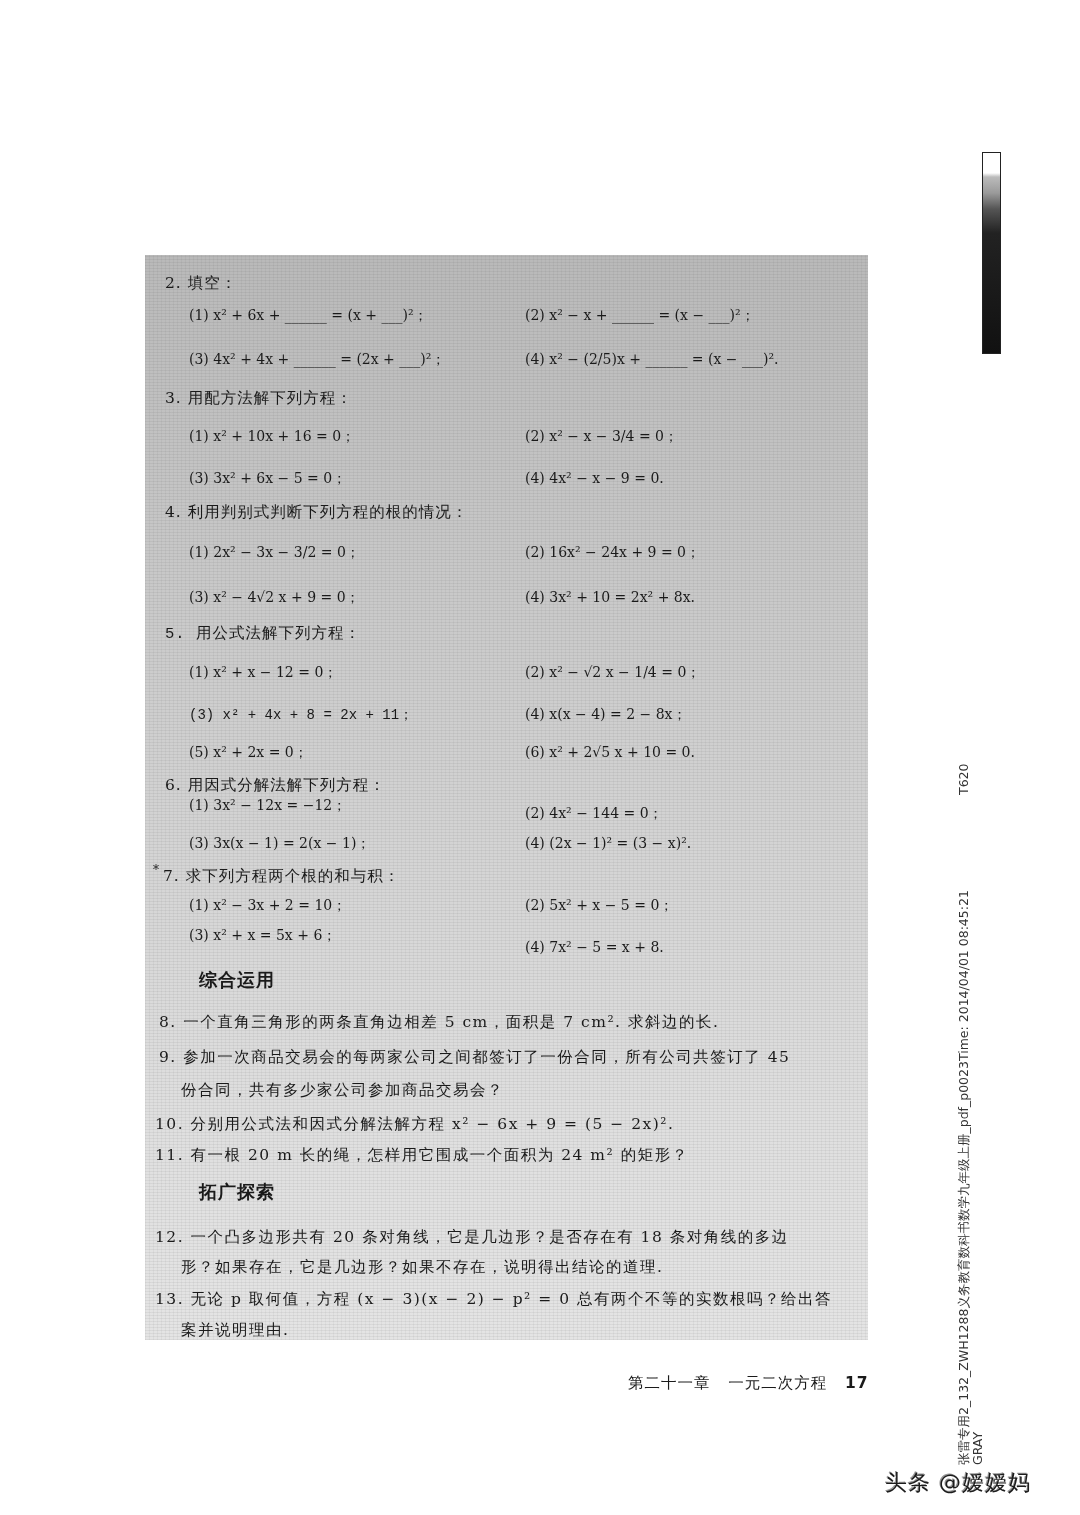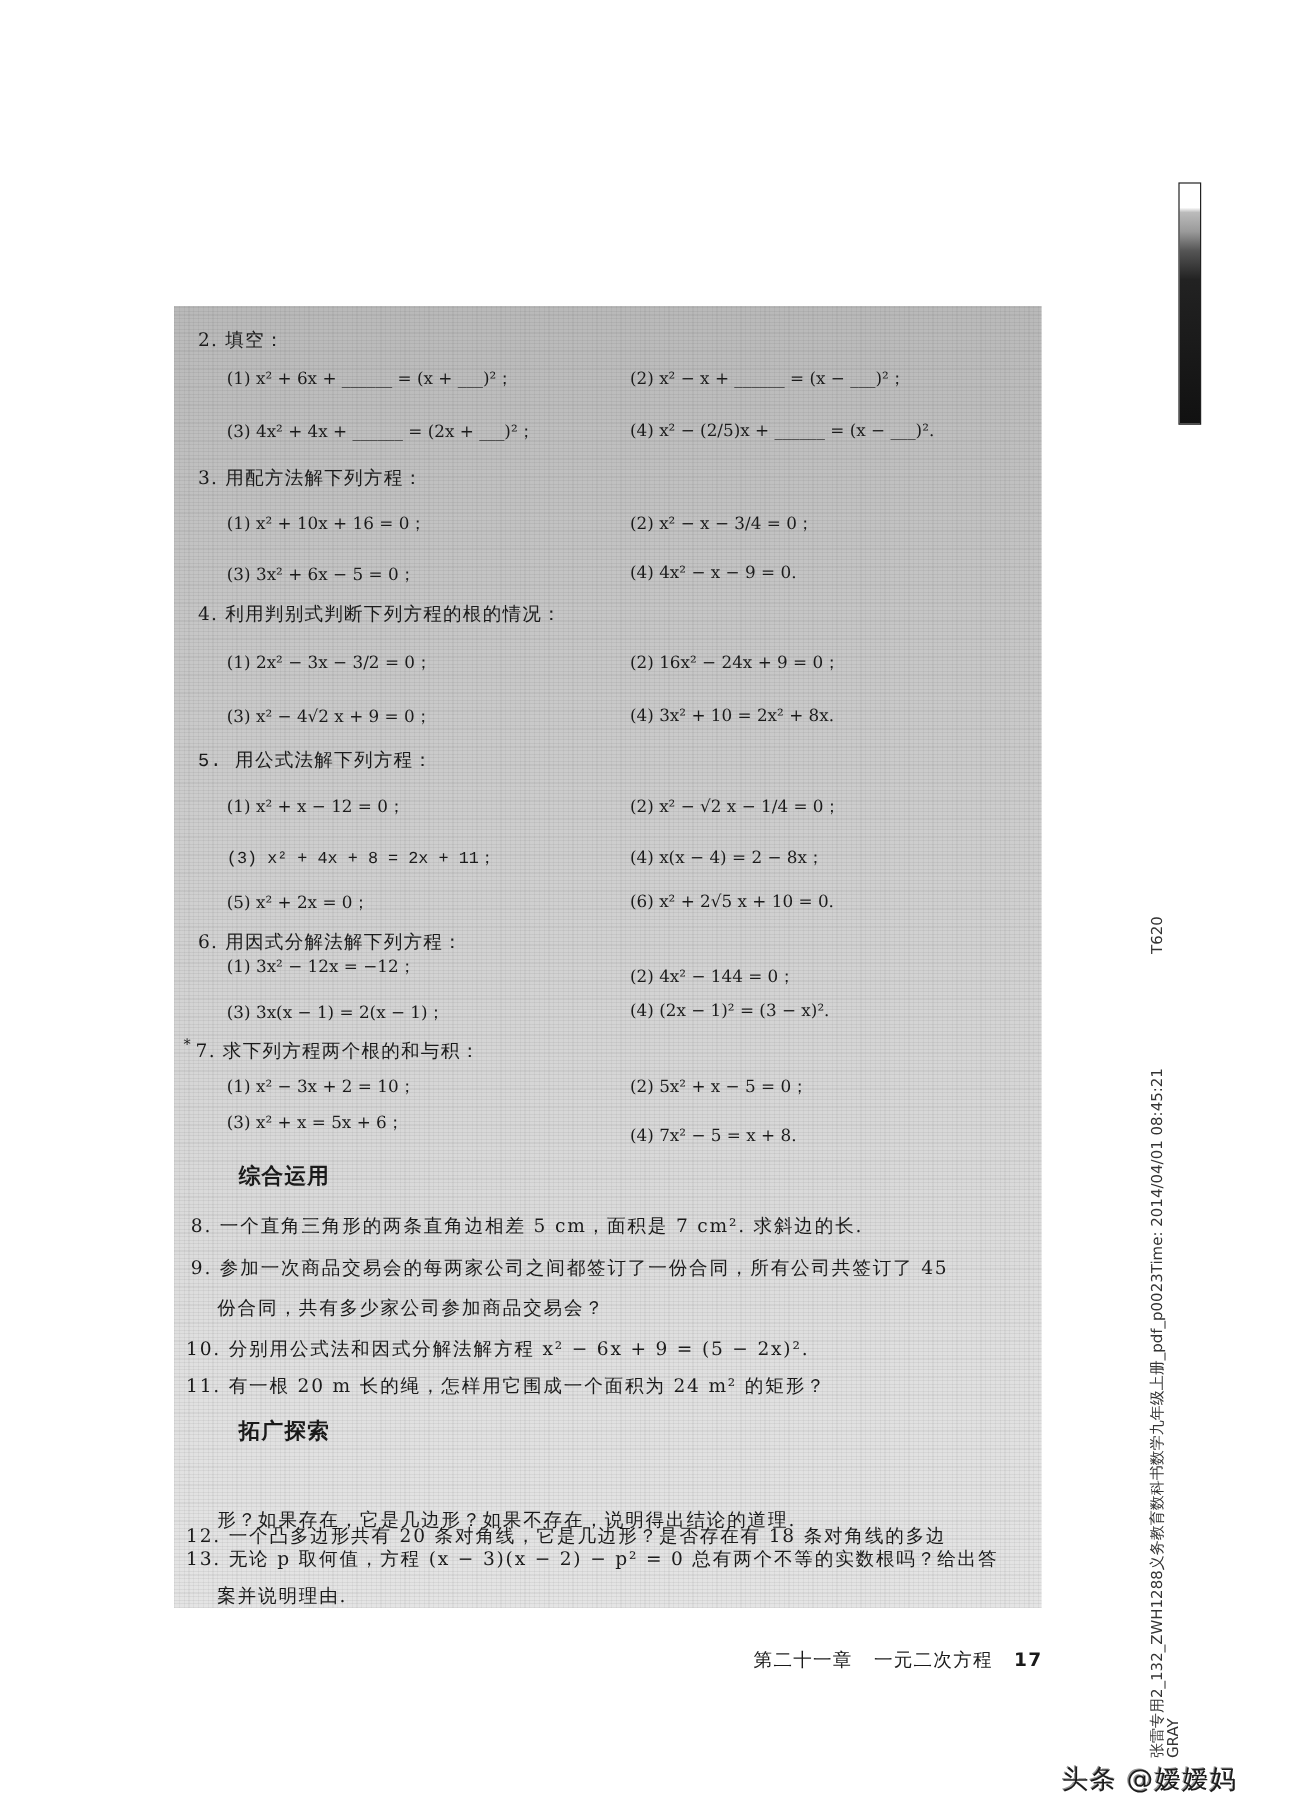--- a/index.html
+++ b/index.html
@@ -95,21 +95,21 @@
   <div class="item" style="left:380px;top:672px;margin-top:12px;">(4)  7x² − 5 = x + 8.</div>
 
   <div class="section-head" style="left:10px;top:713px;">综合运用</div>
   <div class="para" style="left:14px;top:750px;">8. 一个直角三角形的两条直角边相差 5 cm，面积是 7 cm². 求斜边的长.</div>
   <div class="para" style="left:14px;top:785px;">9. 参加一次商品交易会的每两家公司之间都签订了一份合同，所有公司共签订了 45</div>
   <div class="para" style="left:36px;top:818px;">份合同，共有多少家公司参加商品交易会？</div>
   <div class="para" style="left:10px;top:852px;">10. 分别用公式法和因式分解法解方程 x² − 6x + 9 = (5 − 2x)².</div>
   <div class="para" style="left:10px;top:883px;">11. 有一根 20 m 长的绳，怎样用它围成一个面积为 24 m² 的矩形？</div>
 
   <div class="section-head" style="left:10px;top:925px;">拓广探索</div>
-  <div class="para" style="left:10px;top:1008px;">12. 一个凸多边形共有 20 条对角线，它是几边形？是否存在有 18 条对角线的多边</div>
+  <div class="para" style="left:10px;top:965px;">12. 一个凸多边形共有 20 条对角线，它是几边形？是否存在有 18 条对角线的多边</div>
   <div class="para" style="left:36px;top:995px;">形？如果存在，它是几边形？如果不存在，说明得出结论的道理.</div>
   <div class="para" style="left:10px;top:1027px;">13. 无论 p 取何值，方程 (x − 3)(x − 2) − p² = 0 总有两个不等的实数根吗？给出答</div>
   <div class="para" style="left:36px;top:1058px;">案并说明理由.</div>
 </div>
 
 <div class="footer" style="left:628px;top:1373px;"><span>第二十一章</span>   <span>一元二次方程</span>   <span style="font-weight:bold;margin-top:48px;">17</span></div>
 
 <div class="side-text" style="left:956px;top:1465px;">张雷专用2_132_ZWH1288义务教育数科书数学九年级上册_pdf_p0023Time: 2014/04/01 08:45:21</div>
 <div class="side-text" style="left:970px;top:1465px;">GRAY</div>
 <div class="side-text" style="left:956px;top:795px;">T620</div>

